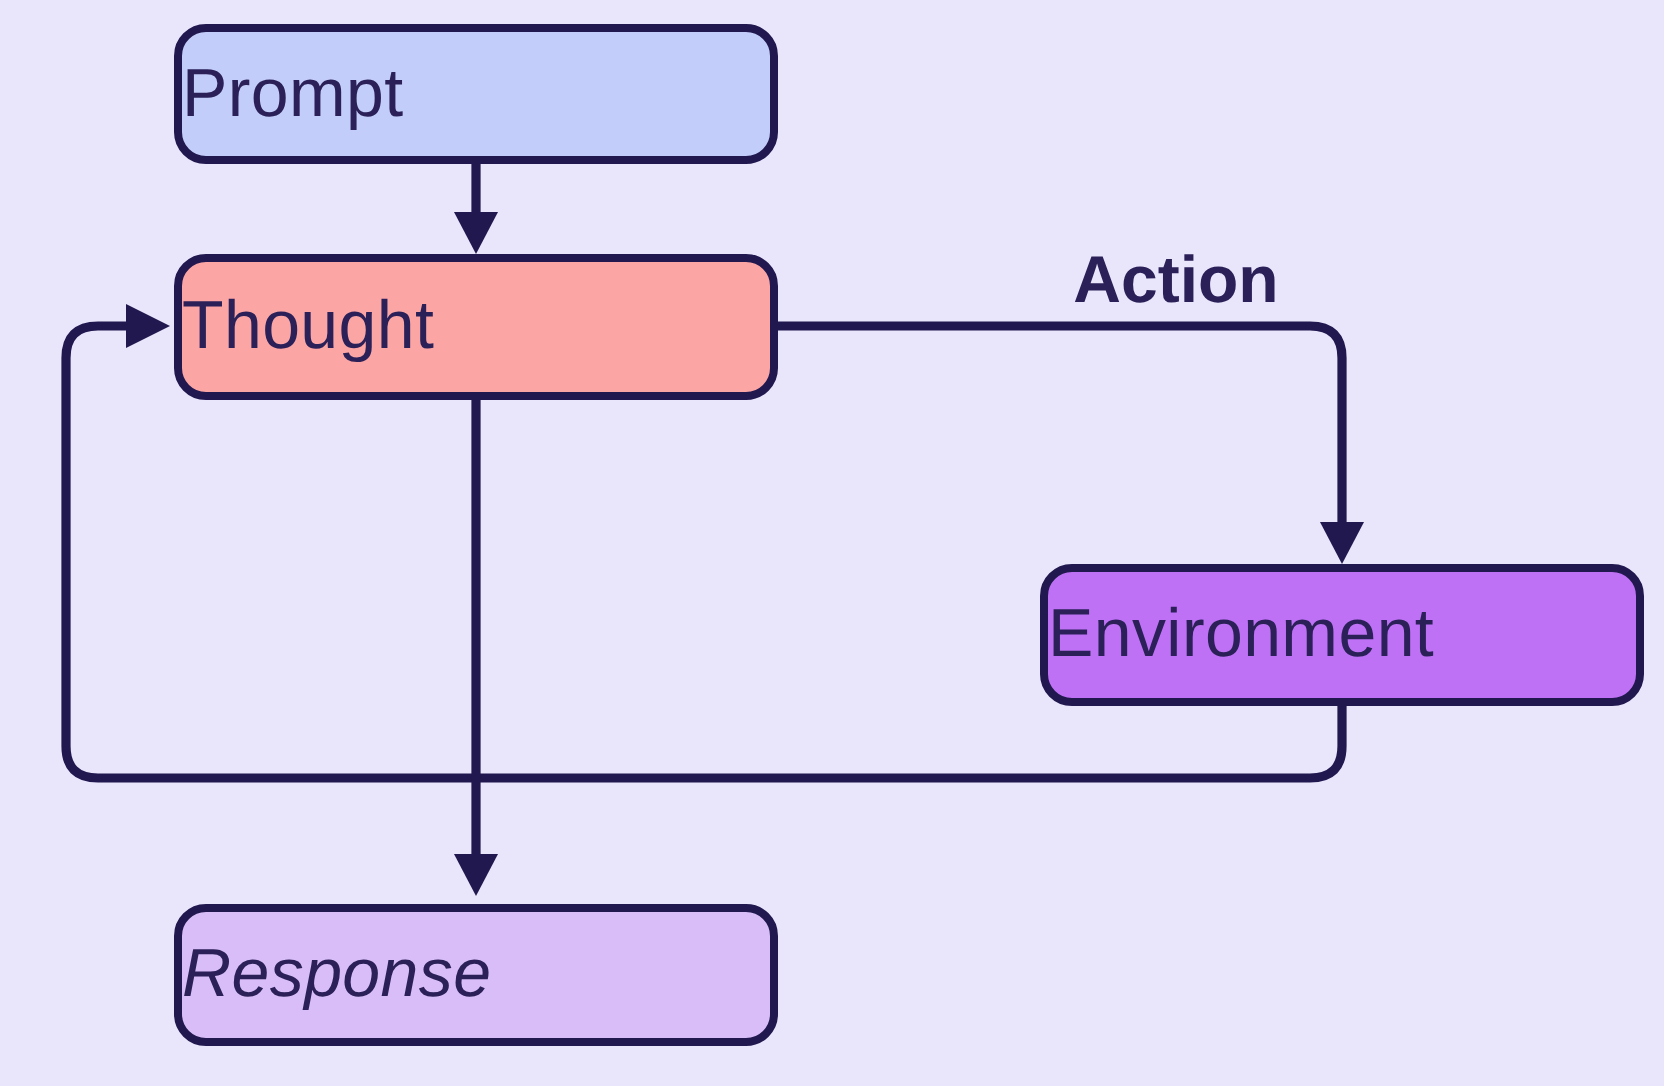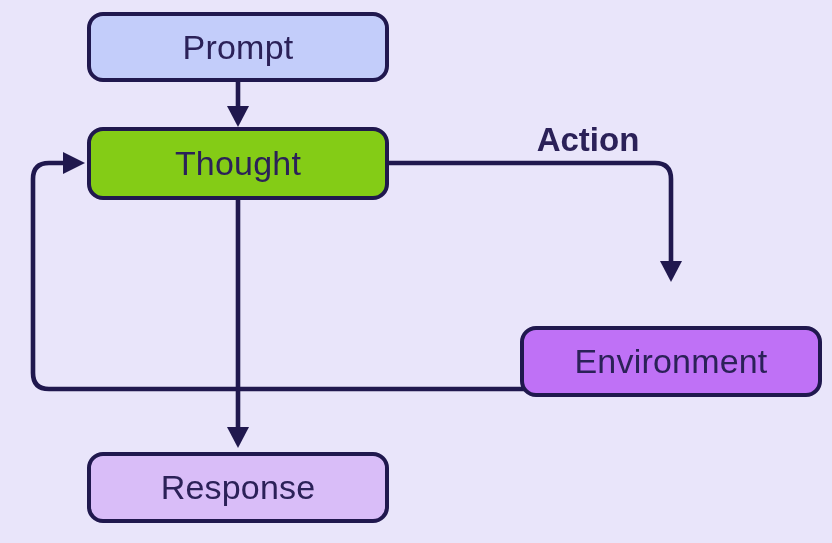--- a/index.html
+++ b/index.html
@@ -31,33 +31,32 @@
     fill: var(--stroke);
     stroke: none;
   }
   .node {
     position: absolute;
     z-index: 2;
     border: 4.6px solid var(--stroke);
     border-radius: 16px;
     display: flex;
     align-items: center;
-    justify-content: center;
   }
   .node-label {
     font-size: 34px;
     font-weight: 400;
     color: var(--text);
     letter-spacing: 0.2px;
     white-space: nowrap;
   }
   .node-prompt      { left: 87px;  top: 12px;  width: 302px; height: 70px; }
   .node-thought     { left: 87px;  top: 127px; width: 302px; height: 73px; }
-  .node-environment { left: 520px; top: 282px; width: 302px; height: 71px; margin-top: 44px; }
-  .node-response    { left: 87px;  top: 452px; width: 302px; height: 71px; }
+  .node-environment { left: 520px; top: 282px; width: 302px; height: 71px; }
+  .node-response    { left: 87px;  top: 452px; width: 302px; height: 71px; font-style: italic; }
   .edge-label {
     position: absolute;
     z-index: 3;
     font-size: 33px;
     font-weight: 700;
     color: var(--text);
     text-align: center;
     white-space: nowrap;
   }
   .edge-label-action      { left: 488px; top: 121px; width: 200px; }
@@ -80,21 +79,21 @@
     <polygon class="arrowhead-poly" points="85,163 63,152 63,174"></polygon>
 
     <path class="edge-path" d="M238 200 V427"></path>
     <polygon class="arrowhead-poly" points="238,448 227,427 249,427"></polygon>
   </svg>
 
   <div class="node node-prompt" style="background: rgb(195, 205, 250);">
     <span class="node-label">Prompt</span>
   </div>
 
-  <div class="node node-thought" style="background: #84cc16;">
+  <div class="node node-thought" style="background: #fca5a5;">
     <span class="node-label">Thought</span>
   </div>
 
   <div class="node node-environment" style="background: rgb(191, 113, 246);">
     <span class="node-label">Environment</span>
   </div>
 
   <div class="node node-response" style="background: rgb(217, 189, 248);">
     <span class="node-label">Response</span>
   </div>

